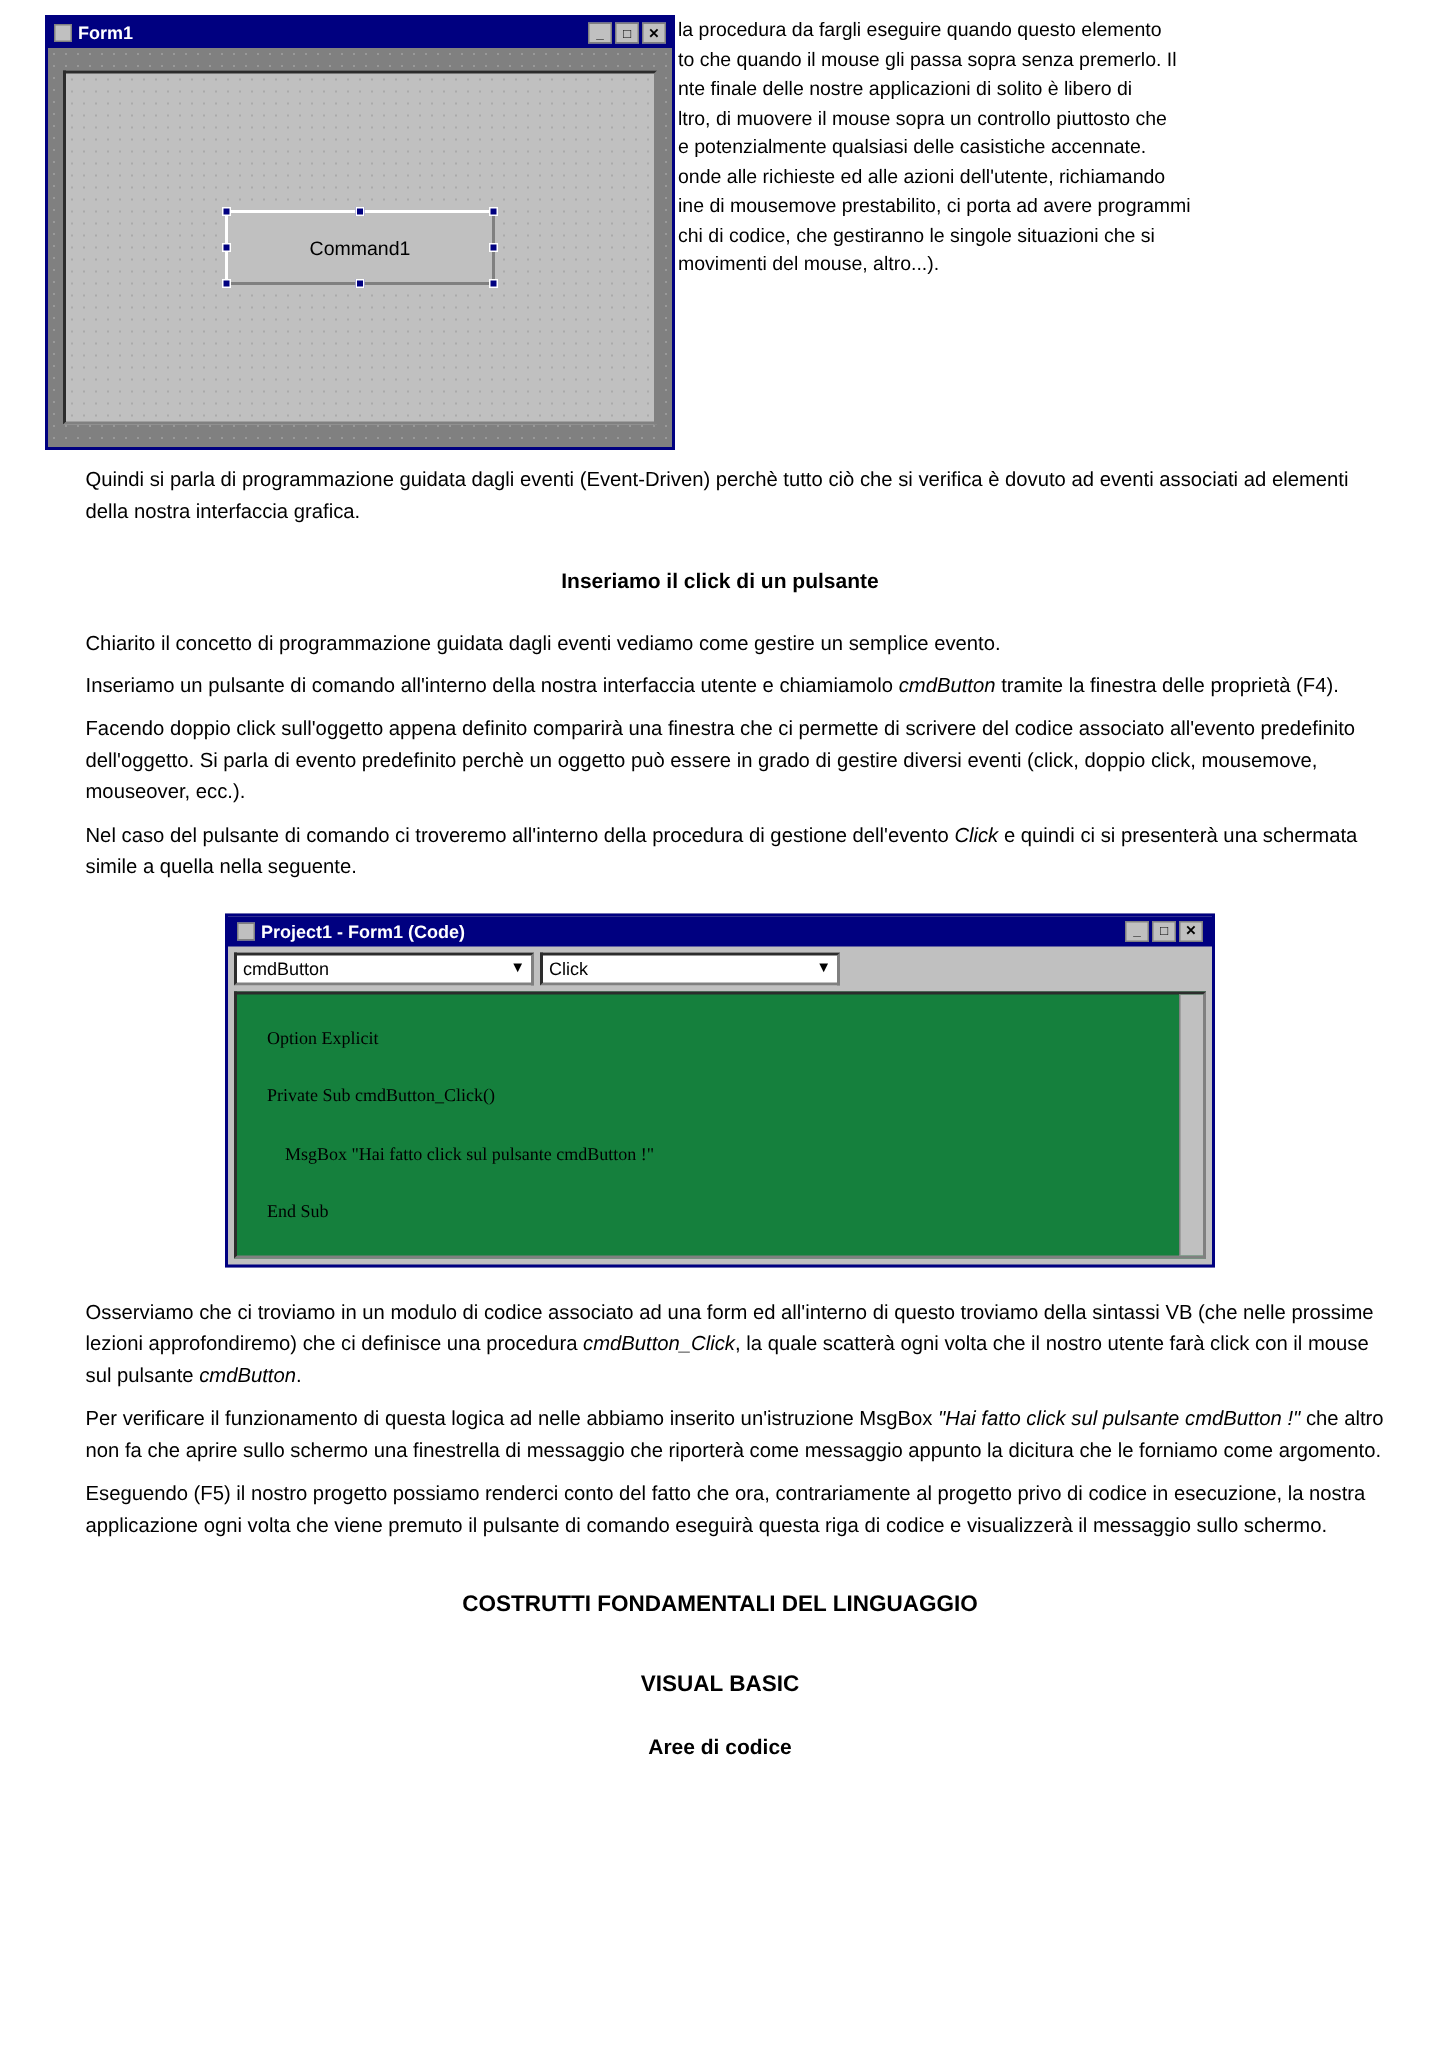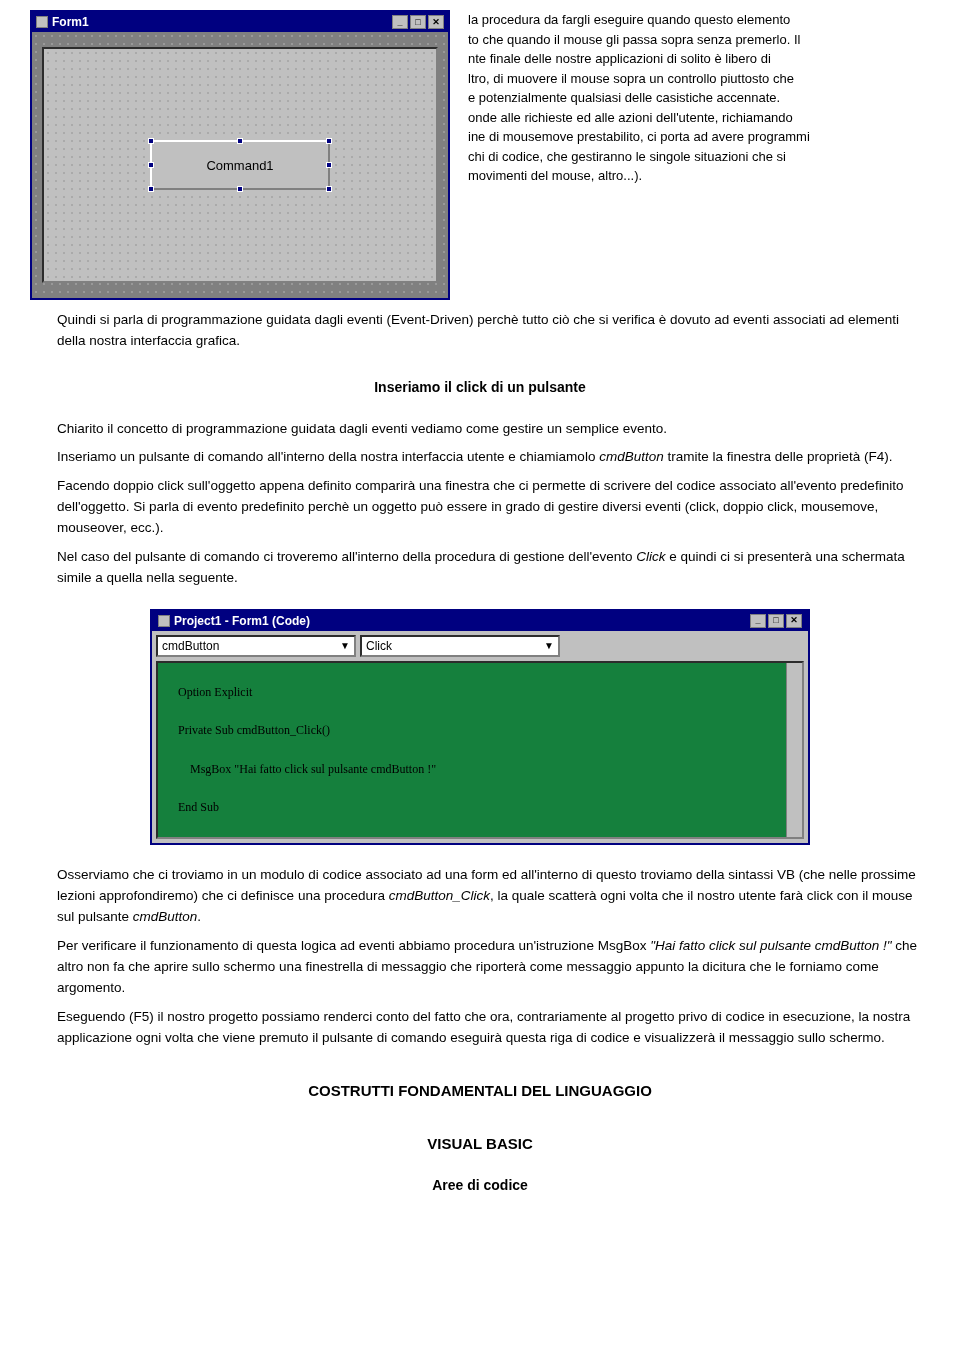--- a/index.html
+++ b/index.html
@@ -129,21 +129,21 @@
     .handle {
       position: absolute;
       width: 6px;
       height: 6px;
       background: #000080;
       border: 1px solid #ffffff;
     }
 
     .top-right-text {
       flex: 1;
-      padding-left: 18px;
+      padding-left: 2px;
       font-size: 13px;
       line-height: 1.5;
     }
 
     
     .main-content {
       font-size: 13.5px;
       line-height: 1.55;
       color: #000;
     }
@@ -364,21 +364,21 @@
           <div class="vb-scrollbar"></div>
         </div>
       </div>
     </div>
 
     <p class="paragraph">
       <span>Osserviamo che ci troviamo in un modulo di codice associato ad una form ed all'interno di questo troviamo della sintassi VB (che nelle prossime lezioni approfondiremo) che ci definisce una procedura </span><span class="italic">cmdButton_Click</span><span>, la quale scatterà ogni volta che il nostro utente farà click con il mouse sul pulsante </span><span class="italic">cmdButton</span><span>.</span>
     </p>
 
     <p class="paragraph">
-      <span>Per verificare il funzionamento di questa logica ad eventi abbiamo procedura un'istruzione MsgBox </span><span class="italic">"Hai fatto click sul pulsante cmdButton !"</span><span> che altro non fa che aprire sullo schermo una finestrella di messaggio che riporterà come messaggio appunto la dicitura che le forniamo come argomento.</span>
+      <span>Per verificare il funzionamento di questa logica ad nelle abbiamo inserito un'istruzione MsgBox </span><span class="italic">"Hai fatto click sul pulsante cmdButton !"</span><span> che altro non fa che aprire sullo schermo una finestrella di messaggio che riporterà come messaggio appunto la dicitura che le forniamo come argomento.</span>
     </p>
 
     <p class="paragraph">Eseguendo (F5) il nostro progetto possiamo renderci conto del fatto che ora, contrariamente al progetto privo di codice in esecuzione, la nostra applicazione ogni volta che viene premuto il pulsante di comando eseguirà questa riga di codice e visualizzerà il messaggio sullo schermo.</p>
 
     <div class="bottom-section">
       <div class="sub-heading">COSTRUTTI FONDAMENTALI DEL LINGUAGGIO</div>
       <div class="sub-heading">VISUAL BASIC</div>
       <div class="sub-heading-sm">Aree di codice</div>
     </div>
 

